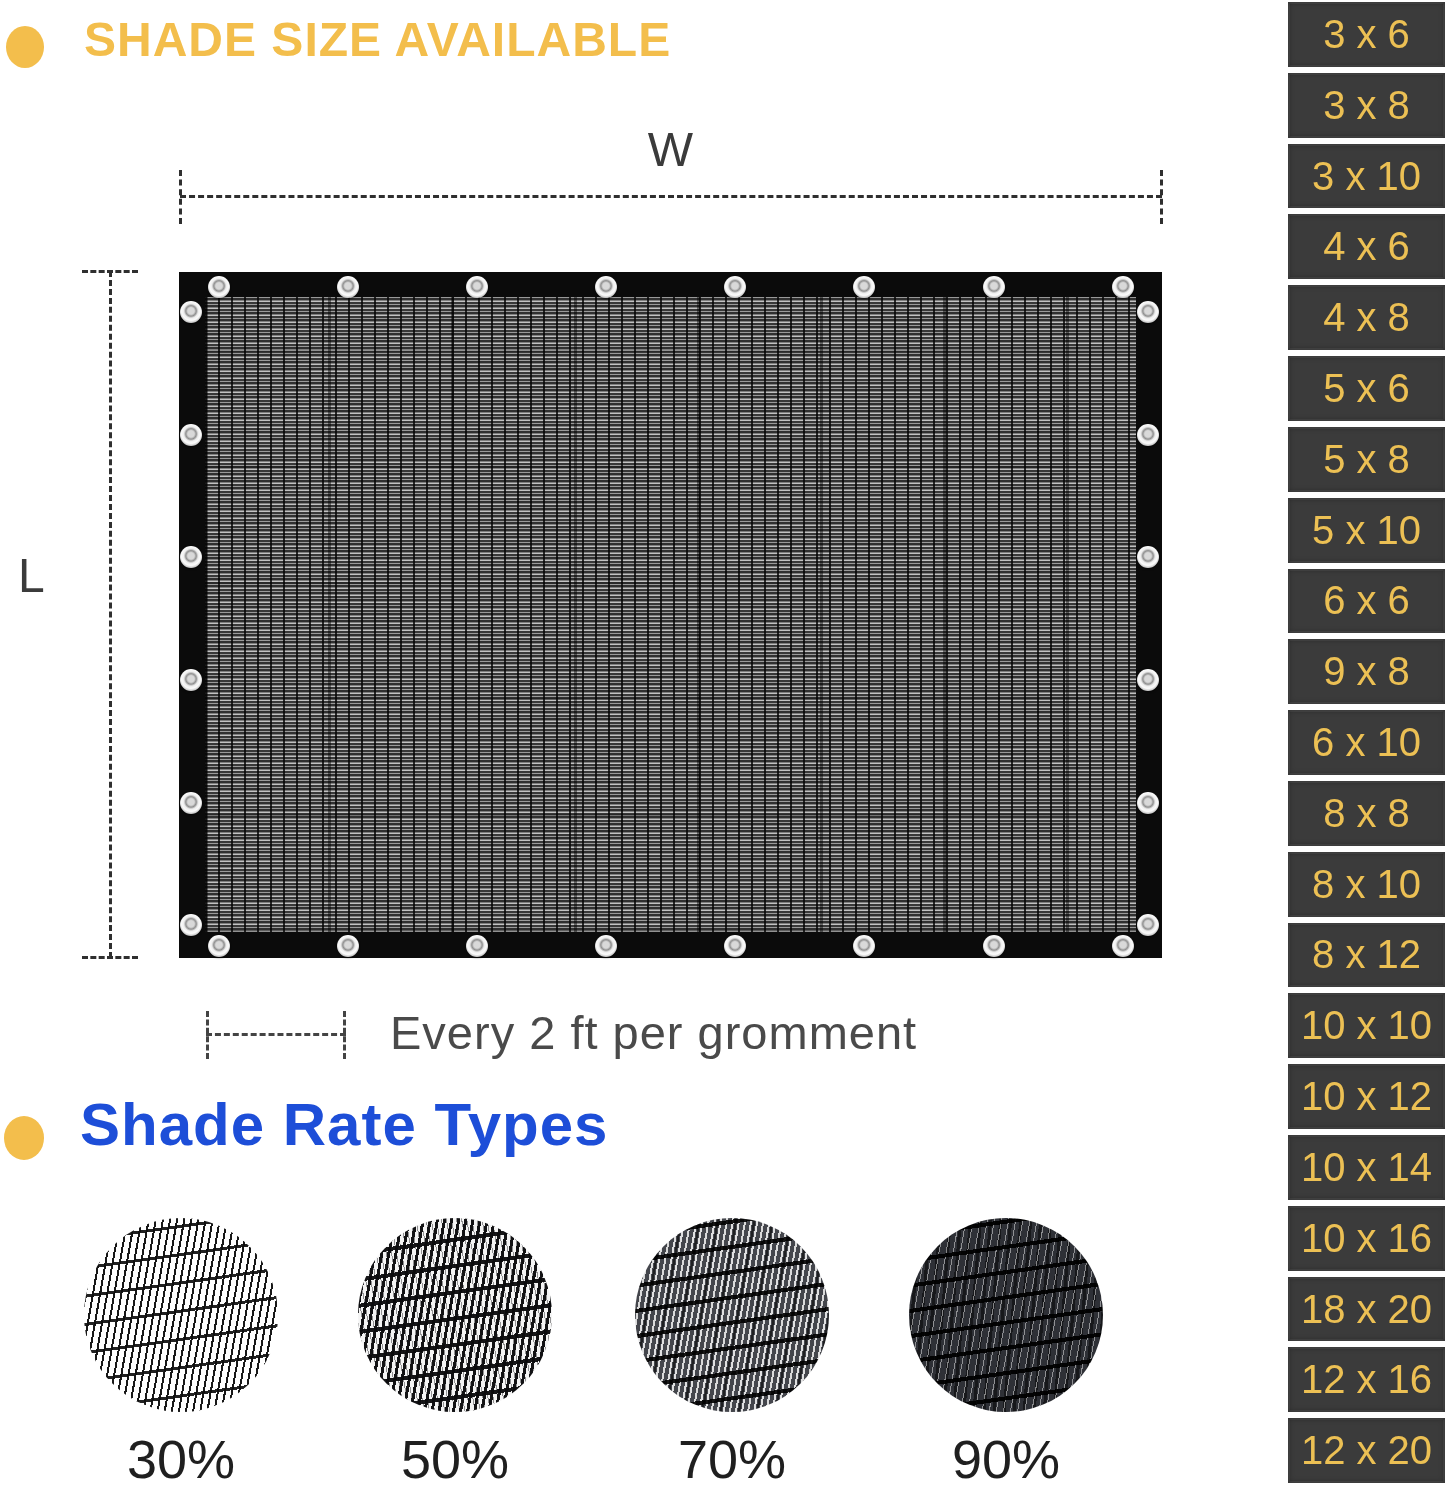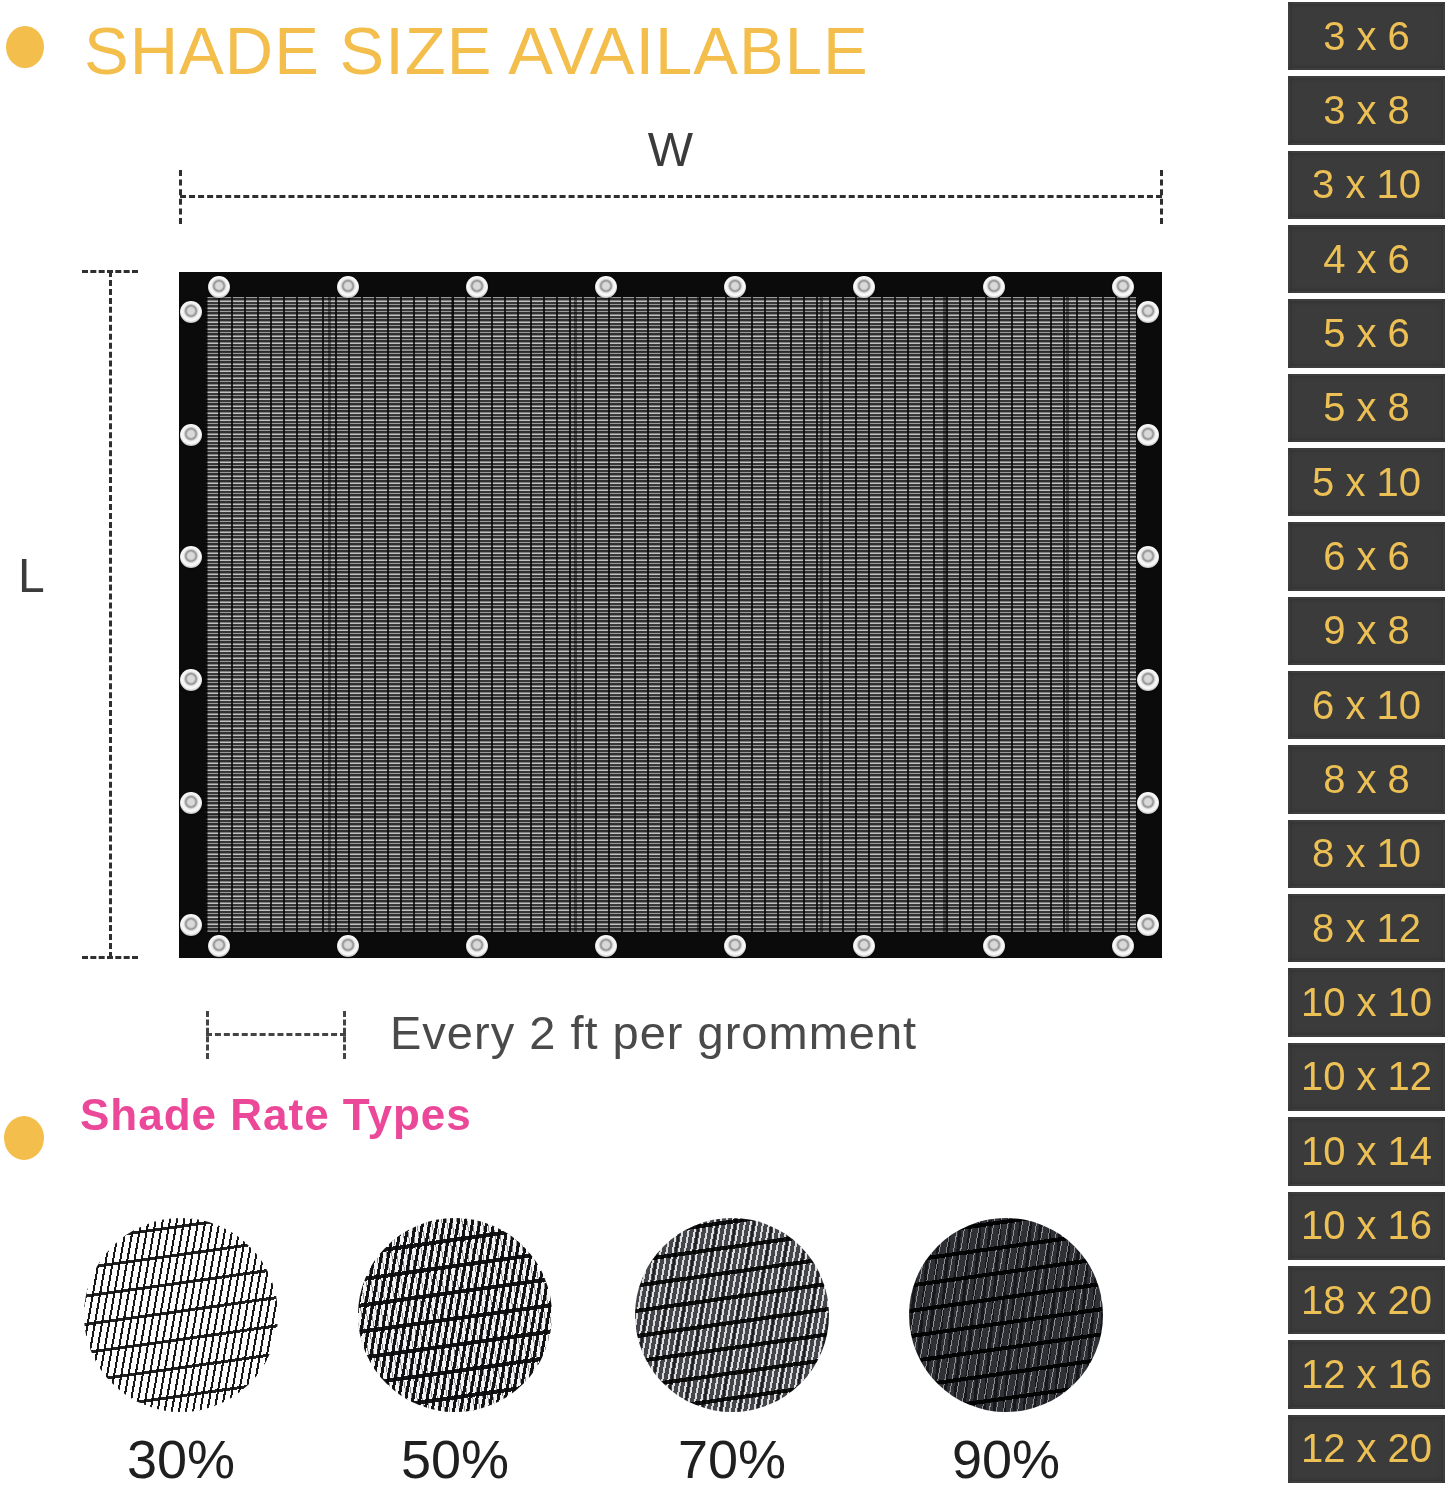--- a/index.html
+++ b/index.html
@@ -5,26 +5,26 @@
   html,body{margin:0;padding:0;}
   body{
     width:1445px;height:1485px;position:relative;background:#ffffff;
     font-family:"Liberation Sans", sans-serif;overflow:hidden;
   }
   
   .bullet{position:absolute;border-radius:50%;background:#F3BE4C;}
   .bullet.b1{left:6px;top:26px;width:38px;height:42px;}
   .bullet.b2{left:4px;top:1116px;width:40px;height:44px;}
   .h1{
-    position:absolute;left:84px;top:12px;font-size:67px;font-weight:400;
+    position:absolute;left:84px;top:12px;font-size:48px;font-weight:700;
     color:#F3BE4C;letter-spacing:1px;white-space:nowrap;
   }
   .h2{
-    position:absolute;left:80px;top:1090px;font-size:44px;font-weight:800;
-    color:#ec4899;letter-spacing:1px;white-space:nowrap;
+    position:absolute;left:80px;top:1090px;font-size:60px;font-weight:800;
+    color:#1d4ed8;letter-spacing:1px;white-space:nowrap;
   }
   
   .dim-label{position:absolute;color:#3b3b3b;font-size:48px;}
   .w-label{left:179px;top:122px;width:983px;text-align:center;}
   .l-label{left:18px;top:548px;}
   .dash-h{position:absolute;border-top:3px dashed #2f2f2f;height:0;}
   .dash-v{position:absolute;border-left:3px dashed #2f2f2f;width:0;}
   .w-line{left:180px;top:195px;width:982px;}
   .w-tick-l{left:179px;top:170px;height:54px;}
   .w-tick-r{left:1160px;top:170px;height:54px;}
@@ -174,20 +174,21 @@
 <div class="sidebar">
 
     <div class="size-box">3 x 6</div>
 
     <div class="size-box">3 x 8</div>
 
     <div class="size-box">3 x 10</div>
 
     <div class="size-box">4 x 6</div>
 
+    <div class="size-box">4 x 8</div>
 
 
     <div class="size-box">5 x 6</div>
 
     <div class="size-box">5 x 8</div>
 
     <div class="size-box">5 x 10</div>
 
     <div class="size-box">6 x 6</div>
 

